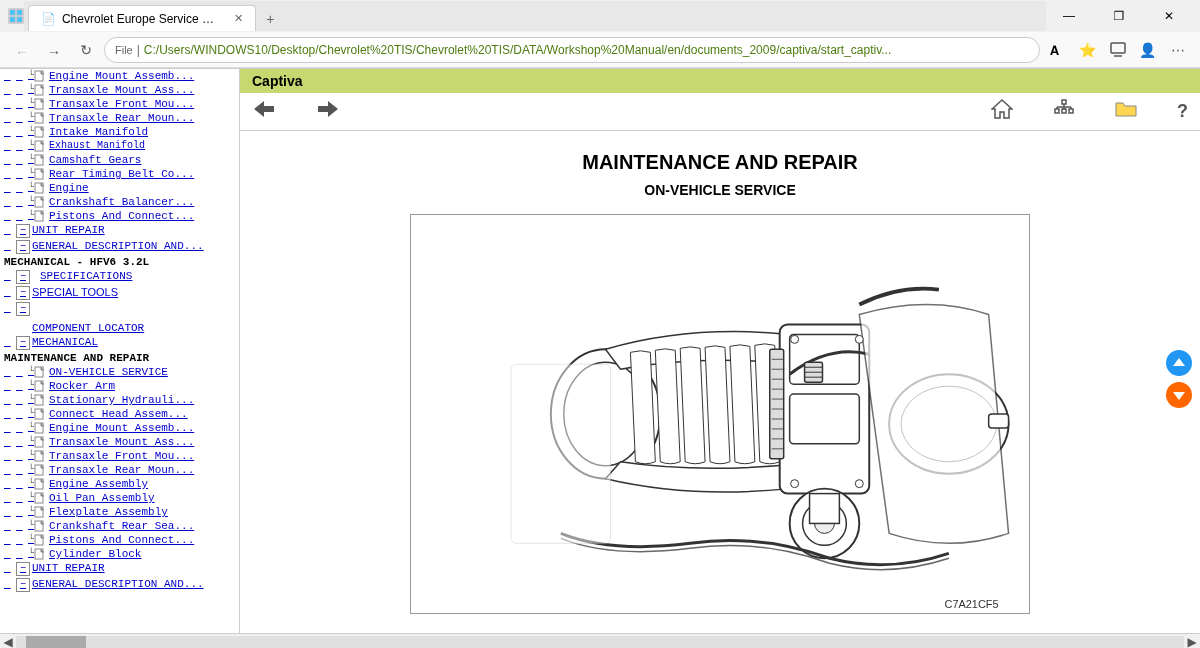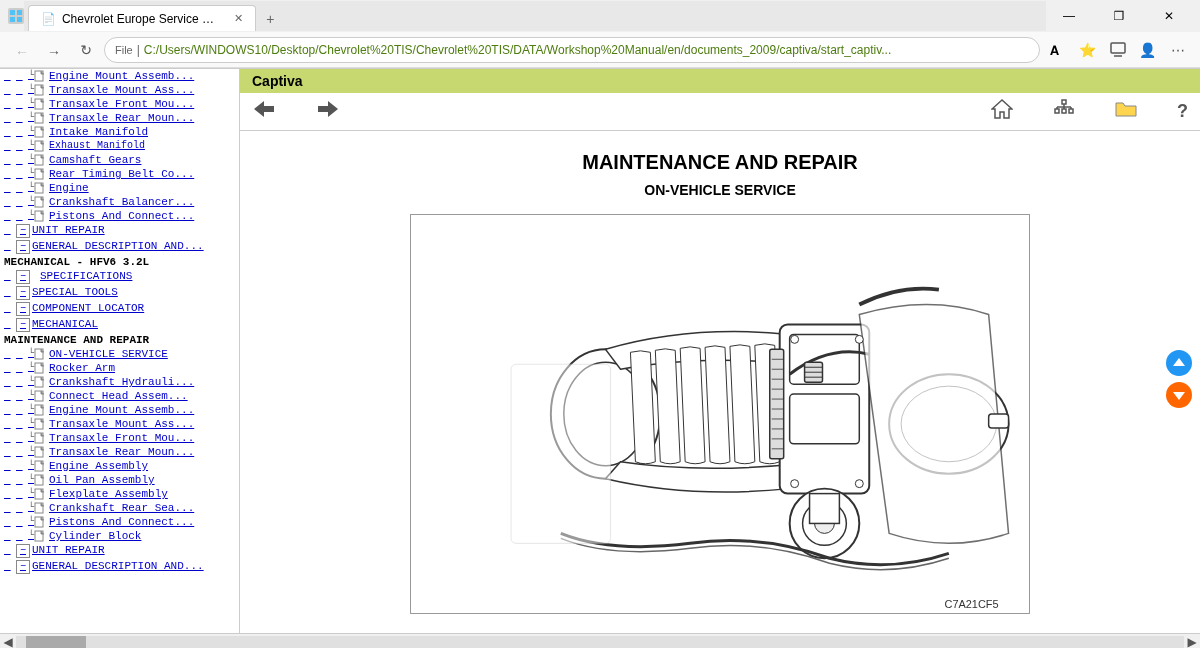--- a/index.html
+++ b/index.html
@@ -285,26 +285,26 @@
         <span style="color:#000; font-weight:bold; text-decoration:none; font-family:'Courier New',monospace; font-size:11px;">MECHANICAL - HFV6 3.2L</span>
       </div>
       <div class="sidebar-item">
         <span class="indent">&nbsp;</span>
         <span class="tree-icon">−</span>
         <span style="color:#00c; font-family:'Courier New',monospace; font-size:11px;margin-left:8px;">SPECIFICATIONS</span>
       </div>
       <div class="sidebar-item">
         <span class="indent">&nbsp;</span>
         <span class="tree-icon">−</span>
-        <span style="color:#00c; font-family:Liberation Mono, monospace; font-size:11px;text-align:center;">SPECIAL TOOLS</span>
-      </div>
-      <div class="sidebar-item">
-        <span class="indent">&nbsp;</span>
-        <span class="tree-icon">−</span>
-        <span style="color:#00c; font-family:'Courier New',monospace; font-size:11px;">COMPONENT LOCATOR</span>
+        <span style="color:#00c; font-family:Liberation Sans, sans-serif; font-size:11px;text-align:center;">SPECIAL TOOLS</span>
+      </div>
+      <div class="sidebar-item">
+        <span class="indent">&nbsp;</span>
+        <span class="tree-icon">−</span>
+        <span style="color:#00c; font-family:'Courier New',monospace; font-size:11px;margin-top:20px;">COMPONENT LOCATOR</span>
       </div>
       <div class="sidebar-item">
         <span class="indent">&nbsp;</span>
         <span class="tree-icon">−</span>
         <span style="color:#00c; font-family:'Courier New',monospace; font-size:11px;">MECHANICAL</span>
       </div>
       <div class="sidebar-item plain">
         <span style="color:#000; font-weight:bold; text-decoration:none; font-family:'Courier New',monospace; font-size:11px;">MAINTENANCE AND REPAIR</span>
       </div>
       <div class="sidebar-item">
@@ -340,21 +340,21 @@
         <span class="indent">&nbsp;</span>
         <span style="color:#666; font-size:10px; font-family:'Courier New',monospace;">└</span>
         <span style="display:inline-block; width:12px; height:12px; position:relative; margin-right:3px; vertical-align:middle;">
         <svg width="12" height="12" viewBox="0 0 12 12">
             <rect x="1" y="1" width="8" height="10" fill="white" stroke="#888" stroke-width="1"></rect>
             <polygon points="7,1 10,4 10,4 7,4" fill="#888"></polygon>
             <line x1="7" y1="1" x2="7" y2="4" stroke="#888" stroke-width="1"></line>
             <line x1="7" y1="4" x2="10" y2="4" stroke="#888" stroke-width="1"></line>
           </svg>
       </span>
-        <span style="color:#00c; font-family:'Courier New',monospace; font-size:11px;">Crankshaft Hydrauli...</span>
+        <span style="color:#00c; font-family:'Courier New',monospace; font-size:11px;">Stationary Hydrauli...</span>
       </div>
       <div class="sidebar-item">
         <span class="indent">&nbsp;</span>
         <span class="indent">&nbsp;</span>
         <span style="color:#666; font-size:10px; font-family:'Courier New',monospace;">└</span>
         <span style="display:inline-block; width:12px; height:12px; position:relative; margin-right:3px; vertical-align:middle;">
         <svg width="12" height="12" viewBox="0 0 12 12">
             <rect x="1" y="1" width="8" height="10" fill="white" stroke="#888" stroke-width="1"></rect>
             <polygon points="7,1 10,4 10,4 7,4" fill="#888"></polygon>
             <line x1="7" y1="1" x2="7" y2="4" stroke="#888" stroke-width="1"></line>

